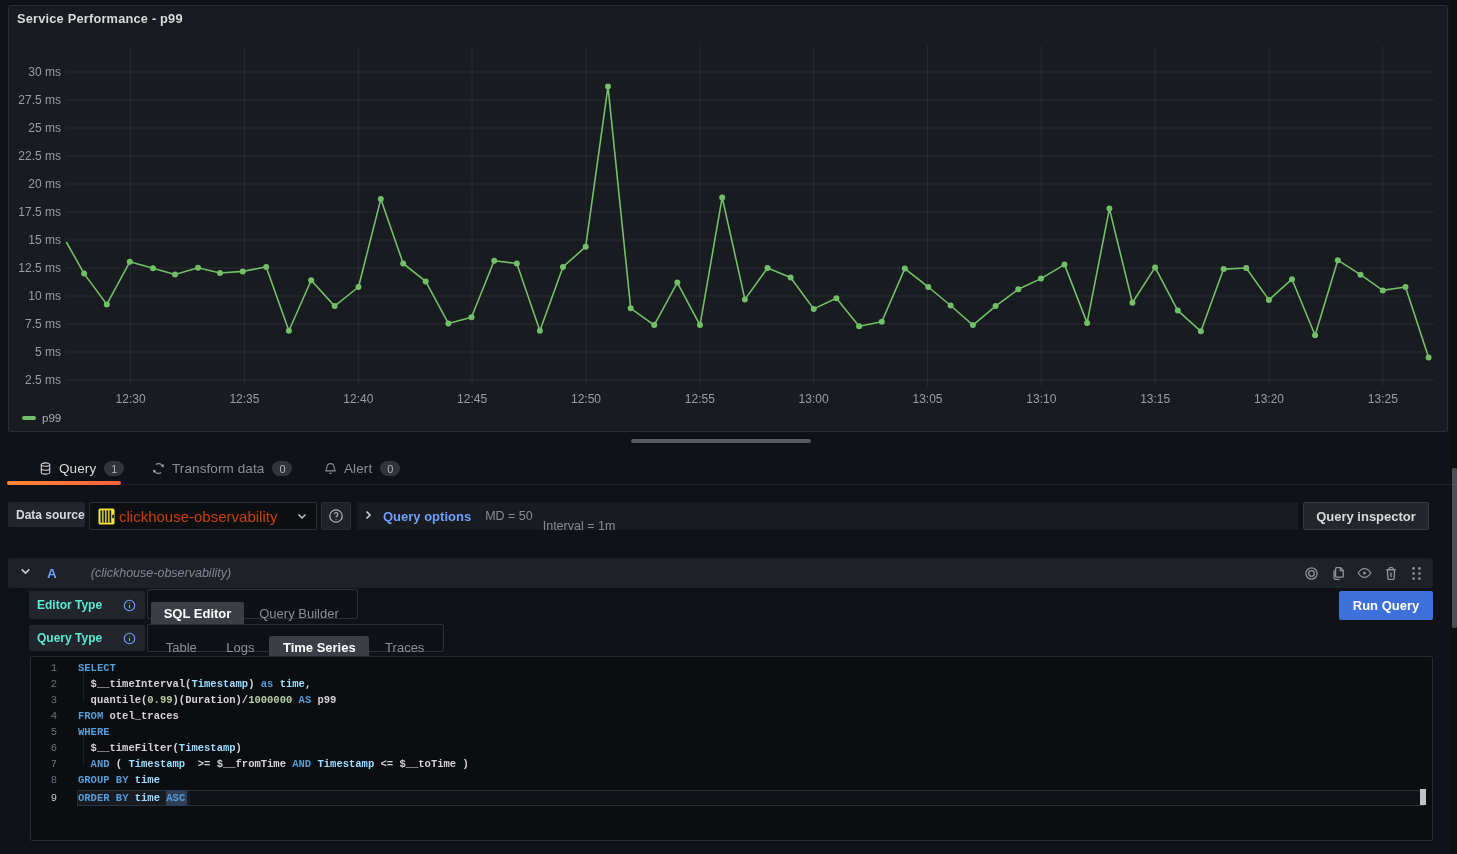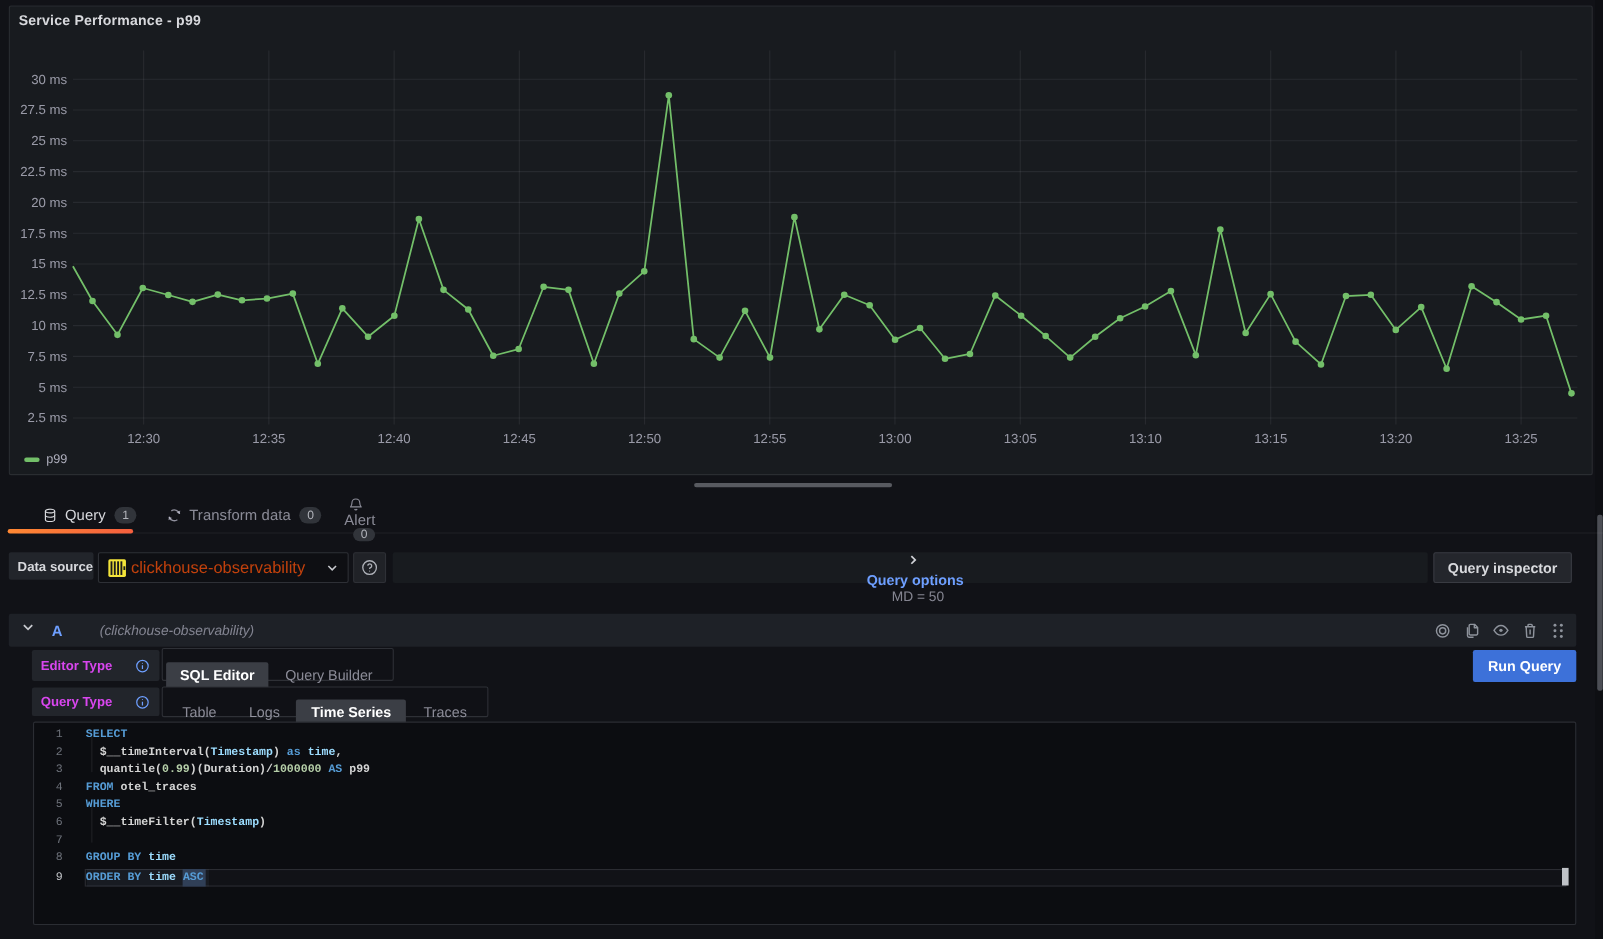--- a/index.html
+++ b/index.html
@@ -40,40 +40,40 @@
   background:#22252b; border-radius:2px; display:flex; align-items:center; padding-left:8px;
   font-size:12px; font-weight:700; color:#d8d9dd; white-space:nowrap; }
 .ds-picker { position:absolute; left:89px; top:502px; width:228px; height:28px;
   background:#0e0f13; border:1px solid #2e3036; border-radius:2px;
   display:flex; align-items:center; padding:0 8px; }
 .ds-picker .dstxt { font-size:15px; color:#c2410c; margin-left:4px; flex:1; }
 .helpbtn { position:absolute; left:321px; top:502px; width:30px; height:28px;
   background:#202227; border:1px solid #2e3036; border-radius:2px;
   display:flex; align-items:center; justify-content:center; }
 .optbar { position:absolute; left:357px; top:502px; width:941px; height:28px;
-  background:#181b1f; border-radius:2px; display:flex; align-items:center;flex-direction:column; }
+  background:#181b1f; border-radius:2px; display:flex; align-items:center; }
 .optbar .chev { margin-left:5px; }
 .optbar .qopt { margin-left:9px; font-size:13px; font-weight:700; color:#6e9fff; }
 .optbar .meta { margin-left:14px; white-space:nowrap; font-size:12.5px; color:rgba(204,204,220,0.62); }
 .optbar .meta2 { margin-left:10px; white-space:nowrap; font-size:12.5px; color:rgba(204,204,220,0.62);margin-top:20px; }
 .qinspect { position:absolute; left:1303px; top:502px; width:126px; height:28px;
   background:#24262c; border:1px solid #393b42; border-radius:2px;
   display:flex; align-items:center; justify-content:center;
   font-size:13px; font-weight:600; color:#d8d9dd; }
 
 .qrow { position:absolute; left:8px; top:558px; width:1425px; height:30px;
   background:#1e2127; border-radius:2px; display:flex; align-items:center; }
 .qrow .rchev { margin-left:11px; }
 .qrow .refid { margin-left:15px; font-size:13.5px; font-weight:700; color:#6e9fff; }
 .qrow .dsname { margin-left:34px; font-size:12.5px; font-style:italic; color:rgba(204,204,220,0.58); }
 .qrow .ricons { margin-left:auto; margin-right:10px; display:flex; align-items:center; gap:12px; }
 
 .flabel { position:absolute; width:116px; height:28px; background:#22252b; border-radius:2px;
   display:flex; align-items:center; padding-left:8px; }
-.flabel .ftxt { font-size:12px; font-weight:700; color:#d946ef; flex:1; }
+.flabel .ftxt { font-size:12px; font-weight:700; color:#5eead4; flex:1; }
 .flabel .finfo { margin-right:9px; display:flex; }
 .radiogrp { position:absolute; height:30px; background:#101116; border:1px solid #2e3036;
   border-radius:2px; display:flex; align-items:center; padding:0 3px; }
 .rbtn { height:24px; display:flex; align-items:center; justify-content:center;
   font-size:13px; font-weight:500; color:rgba(204,204,220,0.65); padding:0 16px;
   border-radius:2px; white-space:nowrap;margin-top:19px; }
 .rbtn.sel { background:#3b3e45; color:#ffffff; font-weight:700; }
 .runbtn { position:absolute; left:1339px; top:591px; width:94px; height:29px;
   background:#3d71d9; border-radius:2px; display:flex; align-items:center; justify-content:center;
   font-size:13px; font-weight:600; color:#fff; }
@@ -241,21 +241,21 @@
       <svg width="13" height="13" viewBox="0 0 16 16" fill="none" stroke="rgba(204,204,220,0.68)" stroke-width="1.5">
         <path d="M4.6 3.0 A6.1 6.1 0 0 1 13.9 6.4"></path>
         <path d="M11.4 13.0 A6.1 6.1 0 0 1 2.1 9.6"></path>
         <path d="M14.6 2.6 l-.5 3.9 -3.6-1.6" fill="rgba(204,204,220,0.68)" stroke="none"></path>
         <path d="M1.4 13.4 l.5-3.9 3.6 1.6" fill="rgba(204,204,220,0.68)" stroke="none"></path>
       </svg>
     </span>
     <span class="tlabel">Transform data</span>
     <span class="badge">0</span>
   </div>
-  <div class="tab" style="left:297px;flex-direction:column;">
+  <div class="tab" style="left:308px;">
     <span class="ticon">
       <svg width="13" height="13" viewBox="0 0 16 16" fill="none" stroke="rgba(204,204,220,0.65)" stroke-width="1.3">
         <path d="M8 2 c-2.8 0-4.4 1.9-4.4 4.4 0 2.8-1.1 3.9-1.6 4.5 h12 c-.5-.6-1.6-1.7-1.6-4.5 C12.4 3.9 10.8 2 8 2z" stroke-linejoin="round"></path>
         <path d="M6.6 13.2 a1.5 1.5 0 0 0 2.8 0"></path>
       </svg>
     </span>
     <span class="tlabel">Alert</span>
     <span class="badge">0</span>
   </div>
 </div>
@@ -365,20 +365,20 @@
 <div class="code">
   <div class="curline"></div>
   <div class="iguide" style="left:52px; top:13px; height:32px;"></div>
   <div class="iguide" style="left:52px; top:77px; height:32px;"></div>
   <div class="codeline" style="top:3px;"><span class="lnum">1</span><span class="ctext"><span class="kw">SELECT</span></span></div>
   <div class="codeline" style="top:19px;"><span class="lnum">2</span><span class="ctext">  $__timeInterval(<span class="vr">Timestamp</span>) <span class="kw">as</span> <span class="vr">time</span>,</span></div>
   <div class="codeline" style="top:35px;"><span class="lnum">3</span><span class="ctext">  quantile(<span class="num">0.99</span>)(Duration)/<span class="num">1000000</span> <span class="kw">AS</span> p99</span></div>
   <div class="codeline" style="top:51px;"><span class="lnum">4</span><span class="ctext"><span class="kw">FROM</span> otel_traces</span></div>
   <div class="codeline" style="top:67px;"><span class="lnum">5</span><span class="ctext"><span class="kw">WHERE</span></span></div>
   <div class="codeline" style="top:83px;"><span class="lnum">6</span><span class="ctext">  $__timeFilter(<span class="vr">Timestamp</span>)</span></div>
-  <div class="codeline" style="top:99px;"><span class="lnum">7</span></div>
+  <div class="codeline" style="top:99px;"><span class="lnum">7</span><span class="ctext">  <span class="kw">AND</span> ( <span class="vr">Timestamp</span>  &gt;= $__fromTime <span class="kw">AND</span> <span class="vr">Timestamp</span> &lt;= $__toTime )</span></div>
   <div class="codeline" style="top:115px;"><span class="lnum">8</span><span class="ctext"><span class="kw">GROUP</span> <span class="kw">BY</span> <span class="vr">time</span></span></div>
   <div class="selasc" style="left:135px; top:133px; width:21px; height:16px;"></div>
   <div style="position:absolute; left:47.5px; top:133px; width:111px; height:16px; background:rgba(130,150,180,0.07);"></div>
   <div class="codeline" style="top:133px;"><span class="lnum" style="color:#c6c8cd;">9</span><span class="ctext"><span class="kw">ORDER</span> <span class="kw">BY</span> <span class="vr">time</span> <span class="kw">ASC</span></span></div>
   <div class="codeline" style="top:183px;"><span class="lnum">11</span><span class="ctext"></span></div>
   <div class="cursmark"></div>
 </div>
 
 </body></html>

